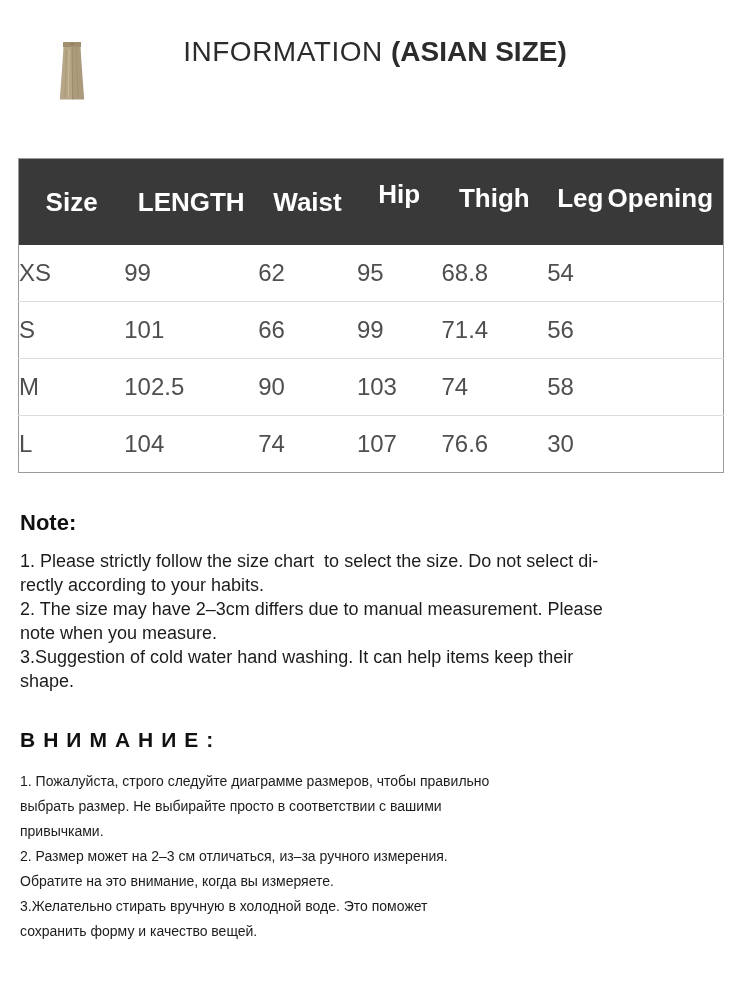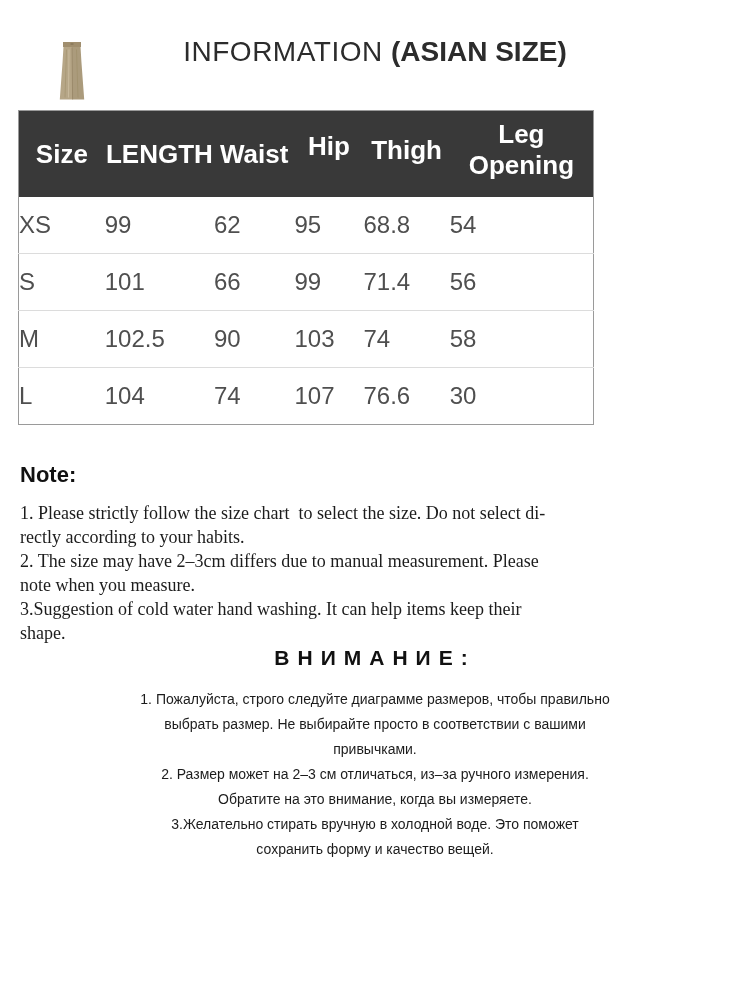--- a/index.html
+++ b/index.html
@@ -12,22 +12,23 @@
   .hero{position:relative;height:110px;}
   .pants-thumb{position:absolute;left:56px;top:41px;width:32px;height:63px;}
   .title{
     position:absolute;left:0;right:0;top:36px;text-align:center;
     font-size:28px;color:#2c2c2c;letter-spacing:.5px;white-space:nowrap;
   }
   .title .t-reg{font-weight:400;}
   .title .t-bold{font-weight:700;letter-spacing:0;}
   
   table.size-table{
-    width:576px;margin-left:18px;border-collapse:collapse;table-layout:fixed;
+    width:706px;margin-left:18px;border-collapse:collapse;table-layout:fixed;
     border:1px solid var(--table-border,#9a9a9a);
+    margin-top:48px;
   }
   table.size-table col.col1{width:15%;}
   table.size-table col.col2{width:19%;}
   table.size-table col.col3{width:14%;}
   table.size-table col.col4{width:12%;}
   table.size-table col.col5{width:15%;}
   table.size-table col.col6{width:25%;}
   table.size-table thead th{
     background:var(--header-bg,#393939);color:var(--header-text,#fff);
     height:86px;font-size:26px;font-weight:700;text-align:center;padding:0;
@@ -38,22 +39,22 @@
   table.size-table thead th.col6 span{top:-4px;word-spacing:-3px;}
   table.size-table tbody td{
     height:56px;text-align:left;font-size:24px;
     color:var(--body-text,#4f4f4f);padding:0;
   }
   table.size-table tbody tr+tr td{border-top:1px solid var(--row-divider,#dcdcdc);}
   
   .note{margin:0 20px;color:var(--text-dark,#1c1c1c);}
   .note-en{margin-top:37px;}
   .note-en h3{margin:0;font-size:22px;font-weight:700;line-height:26px;color:#111;}
-  .note-en p{margin:13px 0 0;font-size:18px;line-height:24px;white-space:pre-wrap;font-family:Liberation Serif, serif;}
-  .note-ru{text-align:center;}
+  .note-en p{margin:13px 0 0;font-size:18px;line-height:24px;white-space:pre-wrap;}
+  .note-ru{margin-top:34px;}
   .note-ru h3{margin:0;font-size:21px;font-weight:700;line-height:26px;letter-spacing:8px;color:#111;}
   .note-ru p{margin:16px 0 0;font-size:14px;line-height:25px;white-space:pre-wrap;}
 </style>
 </head>
 <body>
 
 <div class="hero">
   <svg class="pants-thumb" viewBox="0 0 32 62" aria-hidden="true">
     <path d="M7.5,5 L16,5 L16,58 L3.8,58 L6.6,20 Z" fill="#b6a687"></path>
     <path d="M16,5 L24.5,5 L25.4,20 L28.2,58 L16,58 Z" fill="#ab9b7c"></path>

